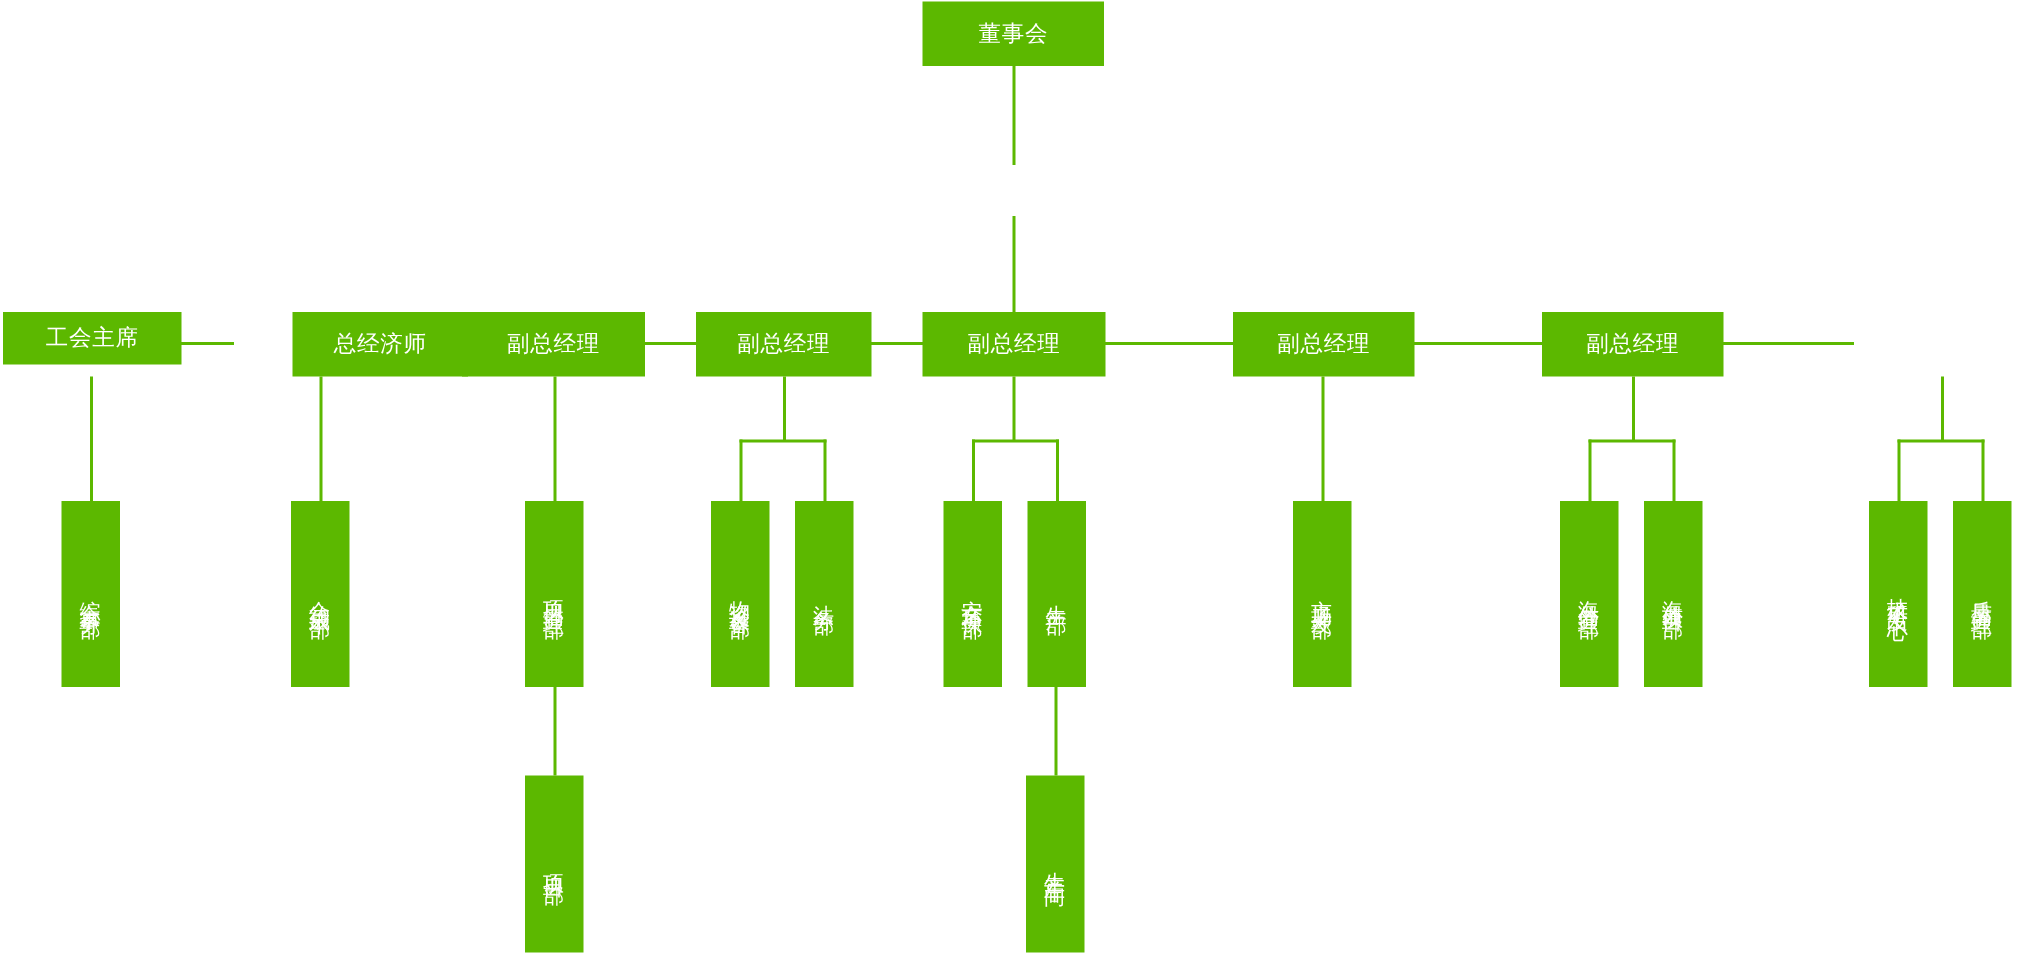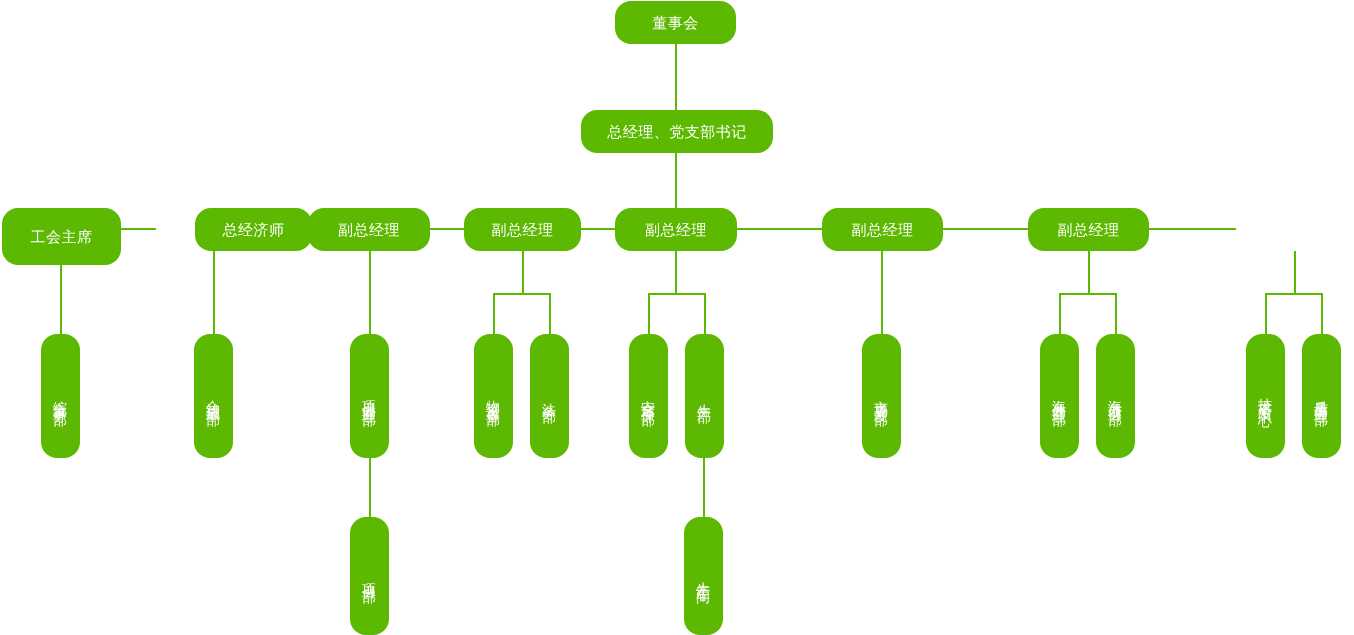--- a/index.html
+++ b/index.html
@@ -16,21 +16,20 @@
     background:#5cb800;
     color:#ffffff;
     box-sizing:border-box;
     display:flex;
     align-items:center;
     justify-content:center;
     text-align:center;
     font-size:15px;
     line-height:1.15;
     letter-spacing:0.5px;
-    border-radius:16px;
   }
   .node.vertical{
     writing-mode:vertical-rl;
     text-orientation:upright;
     letter-spacing:3px;
     font-size:14px;
   }
   .conn{
     position:absolute;
     background:#5cb800;
@@ -77,23 +76,22 @@
   <div class="conn v" style="left:1294px;top:251px;height:43px;"></div>
   <div class="conn h" style="left:1265px;top:293px;width:58px;"></div>
   <div class="conn v" style="left:1265px;top:293px;height:41px;"></div>
   <div class="conn v" style="left:1321px;top:293px;height:41px;"></div>
 
   <div class="conn v" style="left:369px;top:458px;height:59px;"></div>
   <div class="conn v" style="left:703px;top:458px;height:59px;"></div>
 
   <div class="node" style="left:615px;top:1px;width:121px;height:43px;">董事会</div>
 
-  <div class="node" style="left:581px;top:110px;width:192px;height:43px;">总经理、党支部书记</div>
 
-  <div class="node" style="left:2px;top:208px;width:119px;height:57px;">工会主席</div>
+  <div class="node" style="left:2px;top:208px;width:119px;height:35px;">工会主席</div>
   <div class="node" style="left:155px;top:208px;width:117px;height:43px;margin-left:40px;">总经济师</div>
   <div class="node" style="left:308px;top:208px;width:122px;height:43px;">副总经理</div>
   <div class="node" style="left:464px;top:208px;width:117px;height:43px;">副总经理</div>
   <div class="node" style="left:615px;top:208px;width:122px;height:43px;">副总经理</div>
   <div class="node" style="left:822px;top:208px;width:121px;height:43px;">副总经理</div>
   <div class="node" style="left:1028px;top:208px;width:121px;height:43px;">副总经理</div>
 
   <div class="node vertical" style="left:41px;top:334px;width:39px;height:124px;">综合事务部</div>
   <div class="node vertical" style="left:194px;top:334px;width:39px;height:124px;">合约成本部</div>
   <div class="node vertical" style="left:350px;top:334px;width:39px;height:124px;">项目管理部</div>

